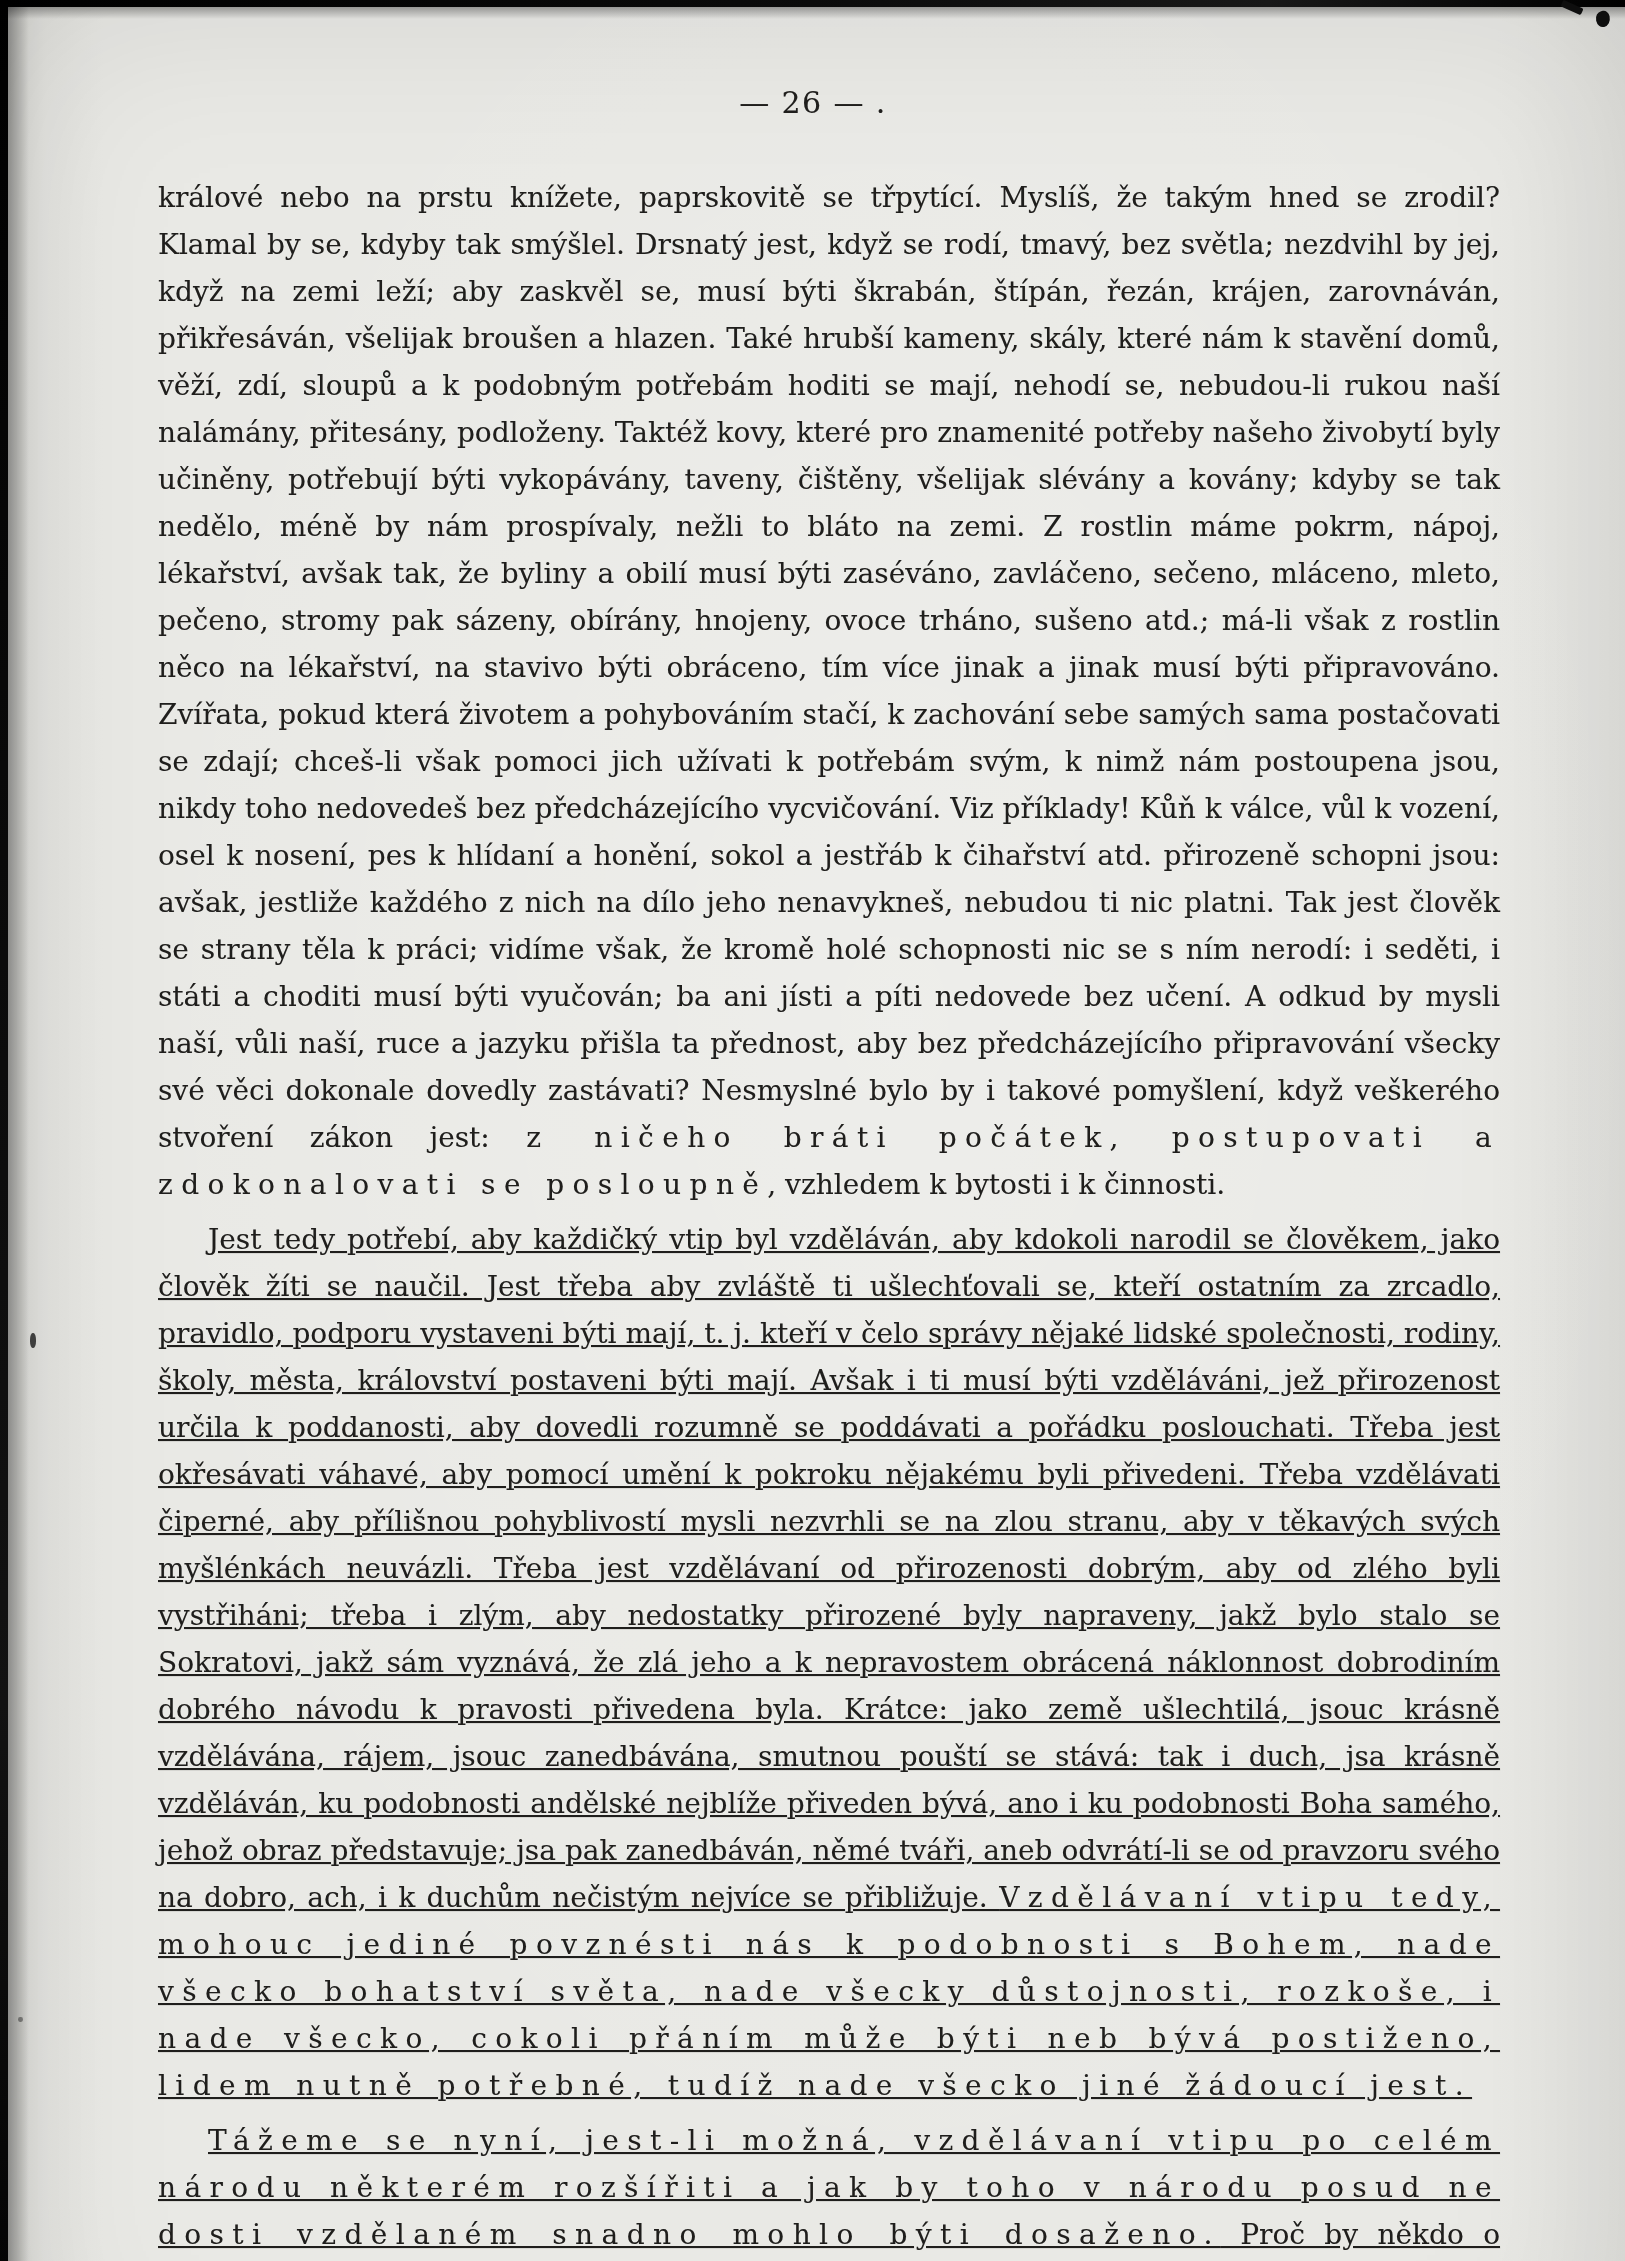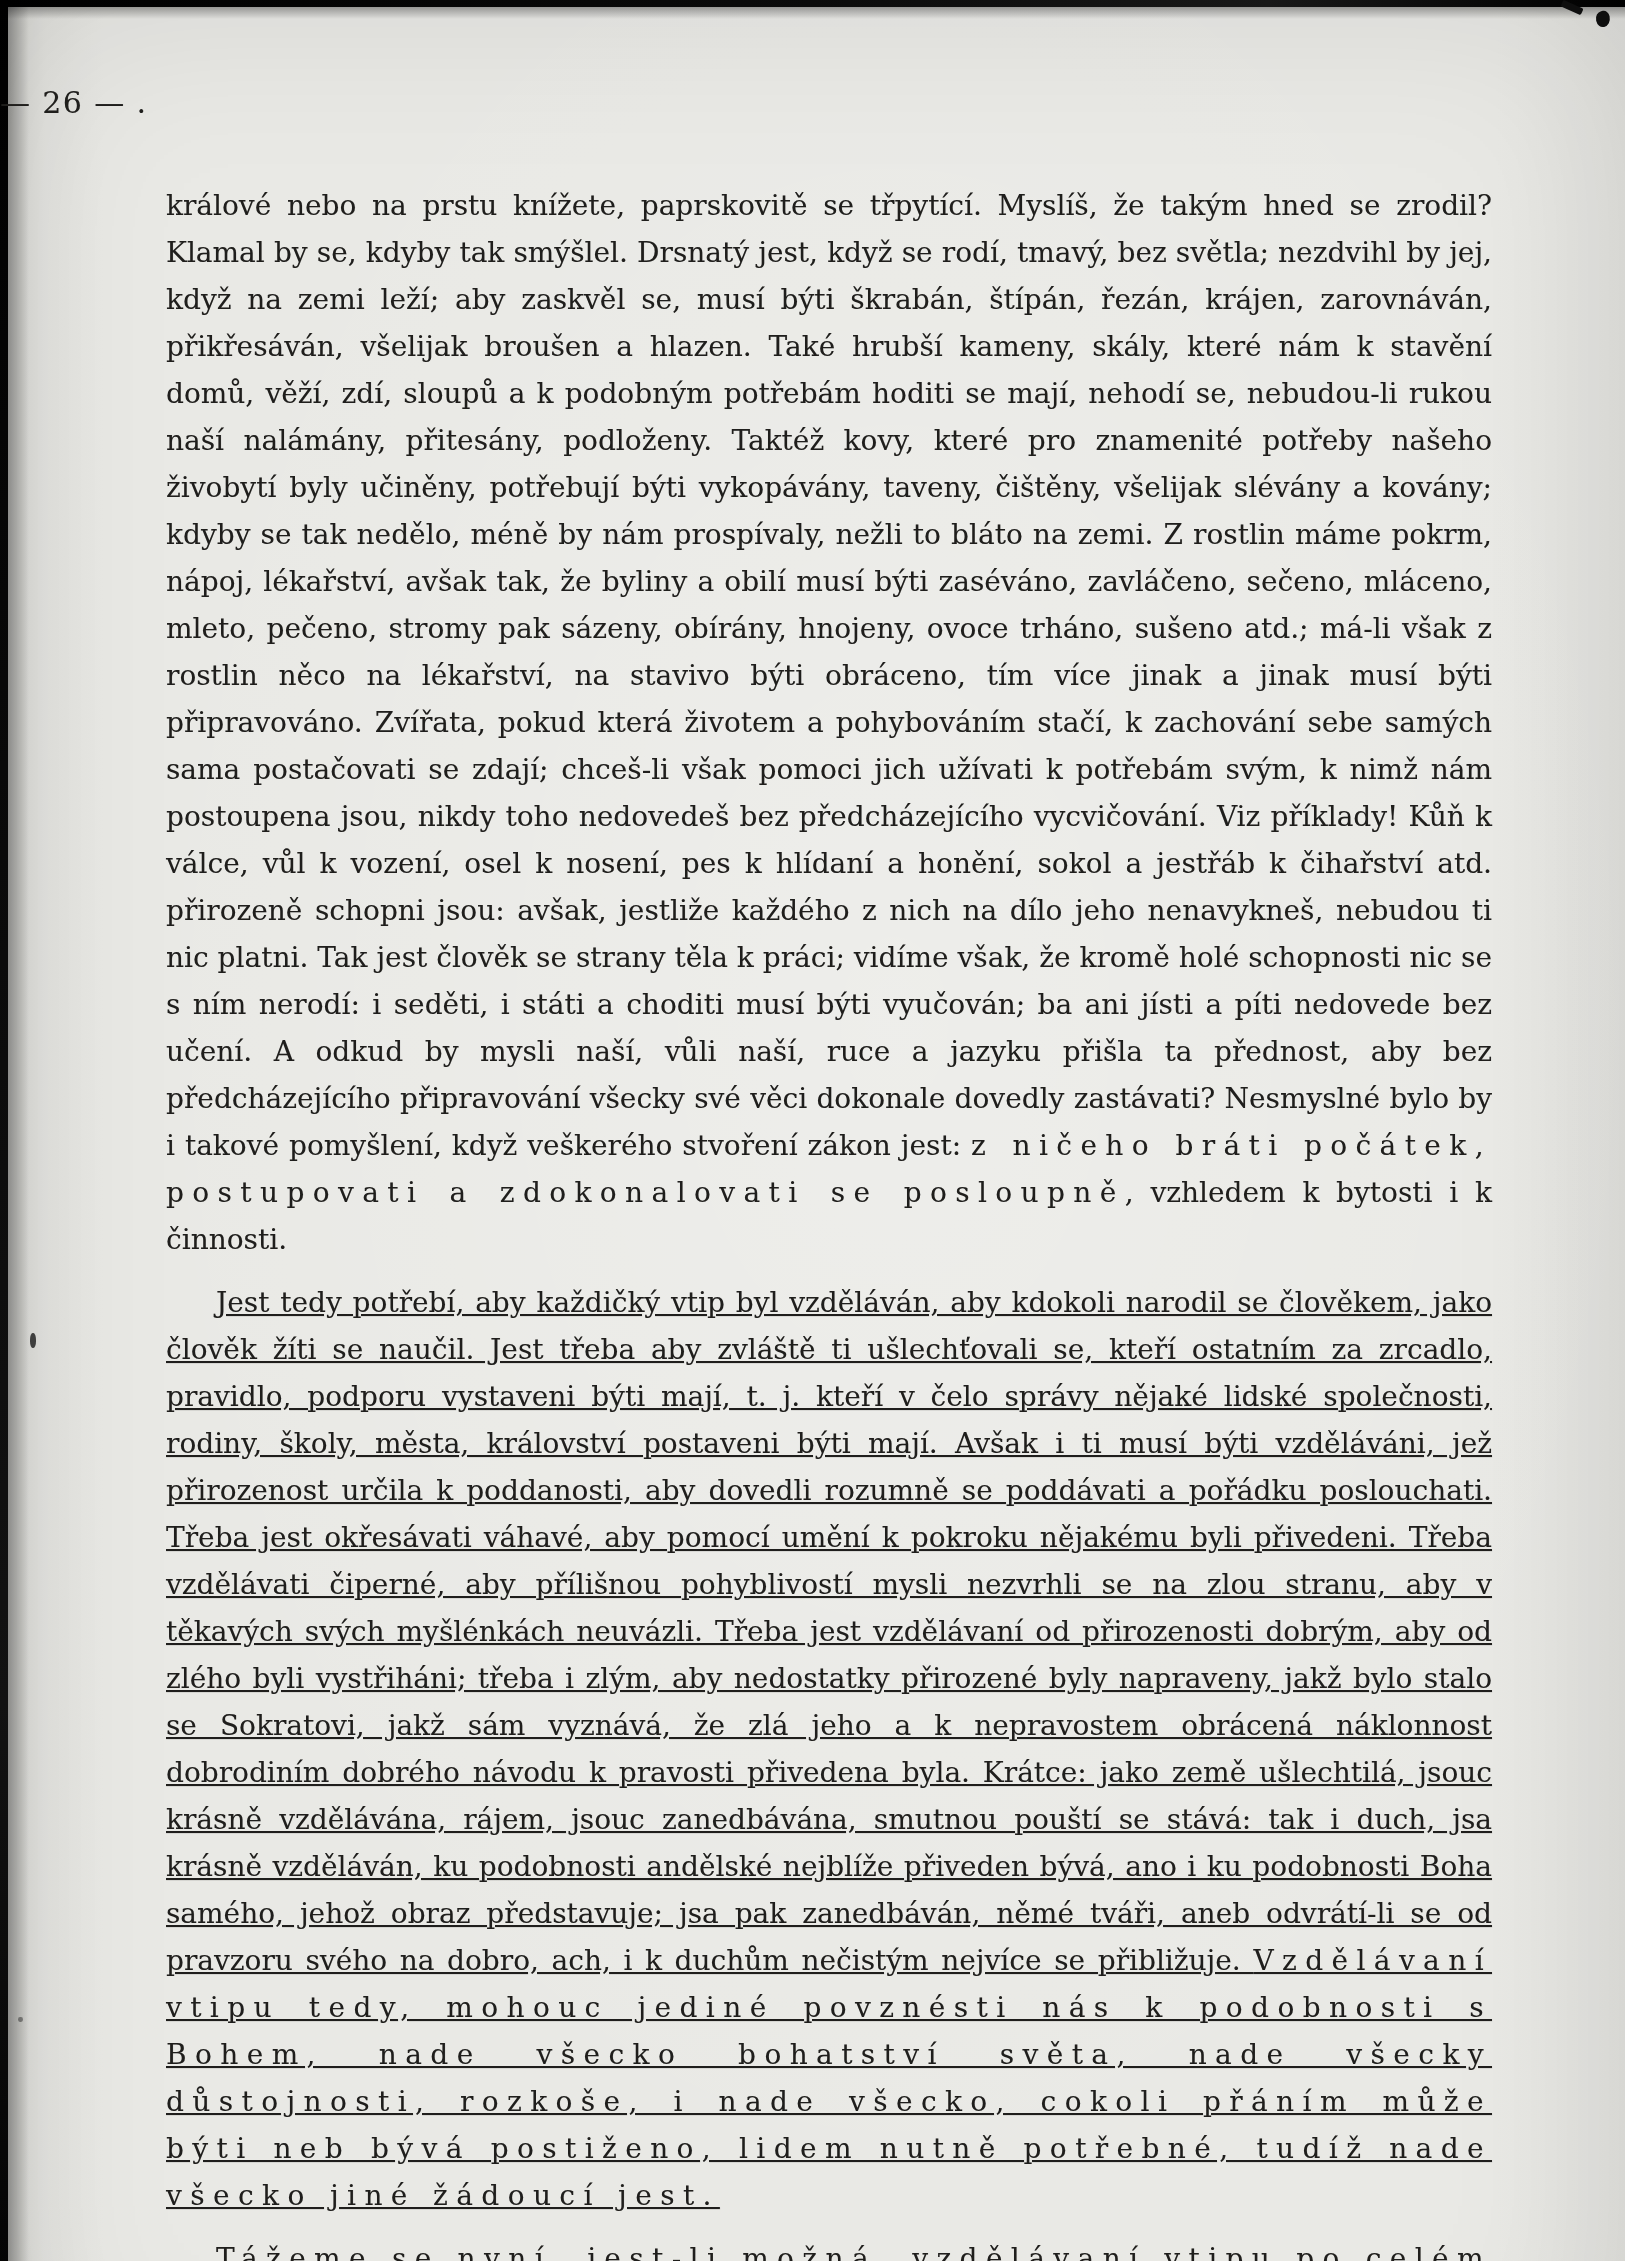--- a/index.html
+++ b/index.html
@@ -23,26 +23,26 @@
   .edge-left{position:absolute;top:0;left:0;width:7.7px;height:100%;
     background:linear-gradient(180deg,#000 0%,#0a0a0a 35%,#121212 70%,#000 100%);}
   .edge-left::after{content:"";position:absolute;left:7.7px;top:0;width:21px;height:100%;
     background:linear-gradient(90deg,rgba(0,0,0,0.30),rgba(0,0,0,0));}
   .corner-mark{position:absolute;background:#0e0e0e;}
   .corner-mark.m1{top:3.6px;right:43px;width:22px;height:7.2px;transform:rotate(24deg);border-radius:1.8px;}
   .corner-mark.m2{top:11px;right:16.3px;width:13.6px;height:16.3px;transform:rotate(-12deg);border-radius:50% 40% 55% 45%;}
   .ink-speck{position:absolute;background:rgba(25,25,25,0.8);border-radius:45%;}
   .speck1{left:30px;top:1333px;width:5.9px;height:14.5px;}
   .speck2{left:18px;top:2017px;width:4.5px;height:5.4px;opacity:.55;}
-  .page-number{position:absolute;top:85px;left:0;width:100%;
+  .page-number{position:absolute;top:85px;left:0;width:100%;text-align:center;
     font-size:30px;letter-spacing:1.4px;}
   .text-block{position:absolute;top:166px;left:150px;width:1358px;
     font-size:28px;line-height:47px;text-align:justify;}
   .text-block, .page-number{text-shadow:0.2px 0.4px 0.3px rgba(0,0,0,0.22);}
-  p.para{margin:16px;padding:0;}
+  p.para{margin:8px;padding:0;}
   p.para.indent{text-indent:50px;text-decoration:underline;}
   .seg{white-space:normal;}
   .seg.spaced{letter-spacing:0.30em;}
 </style>
 </head>
 <body>
 
 <div class="scan">
   <div class="edge-top"></div>
   <div class="edge-left"></div>

